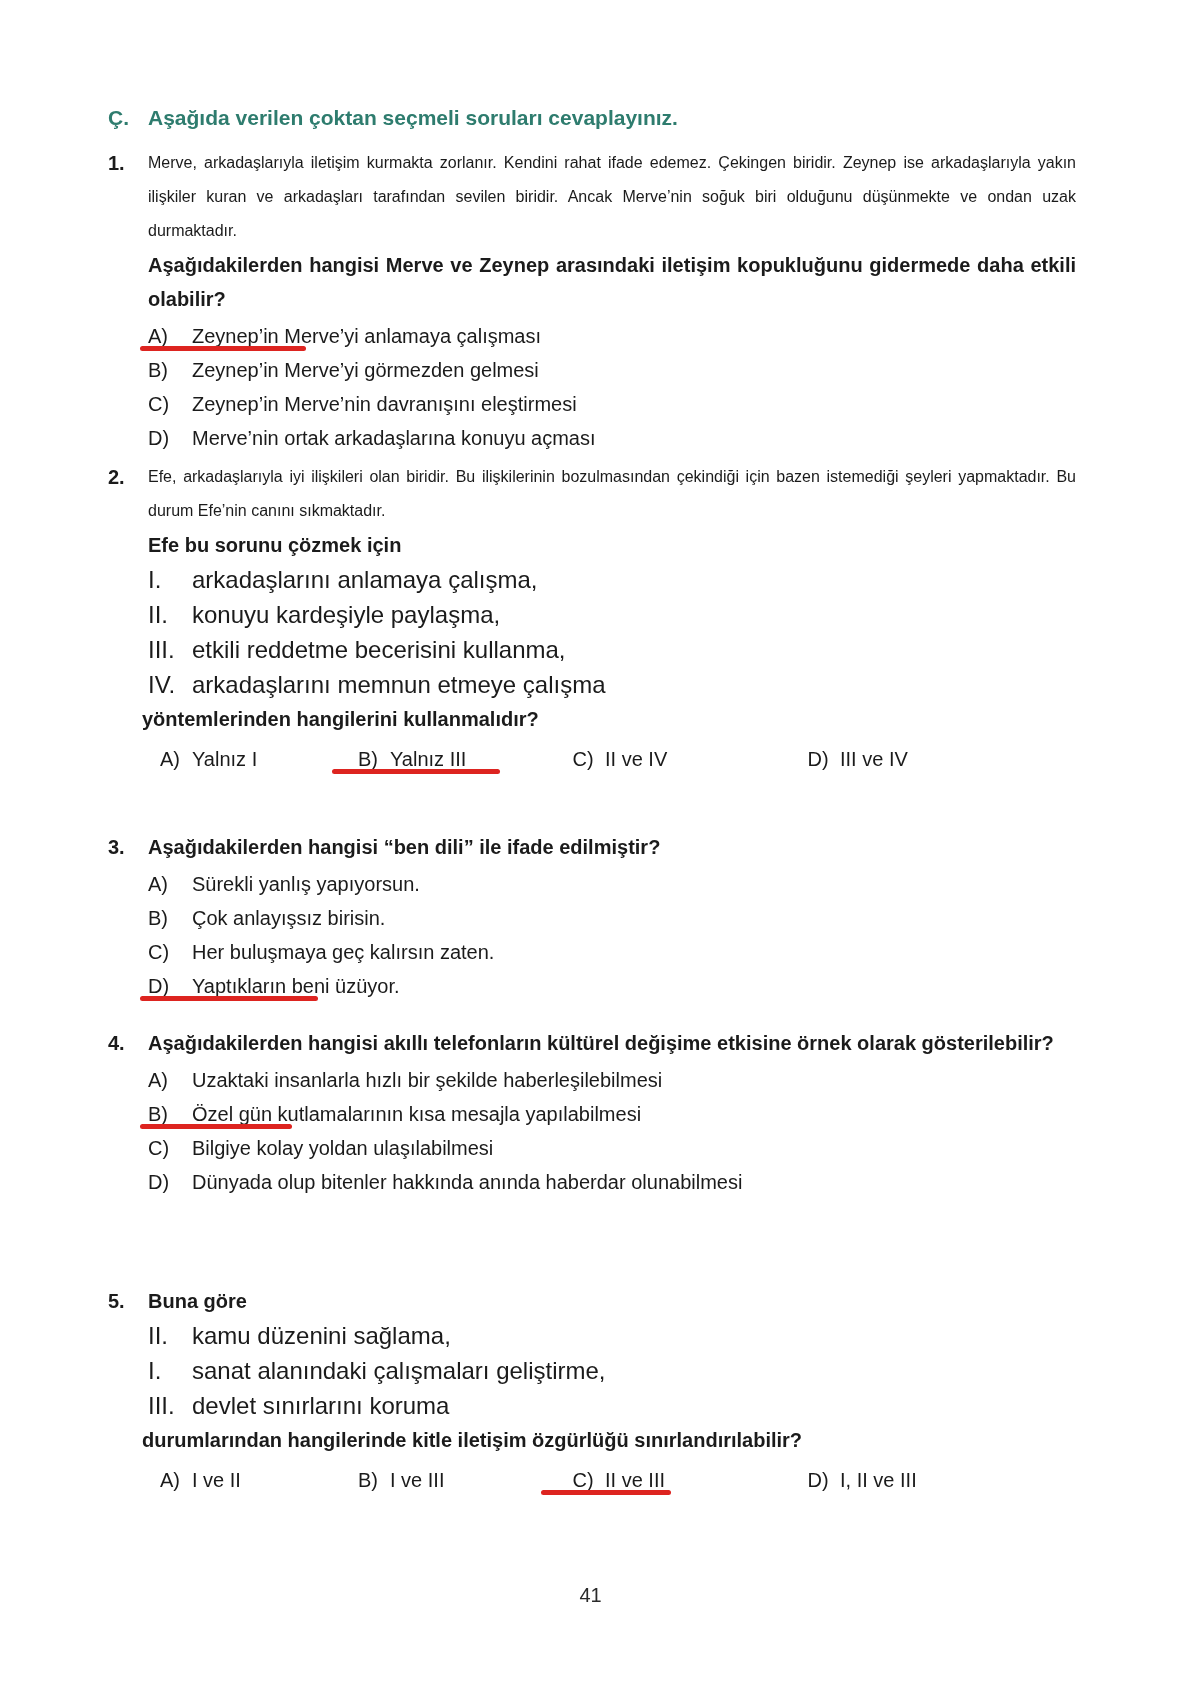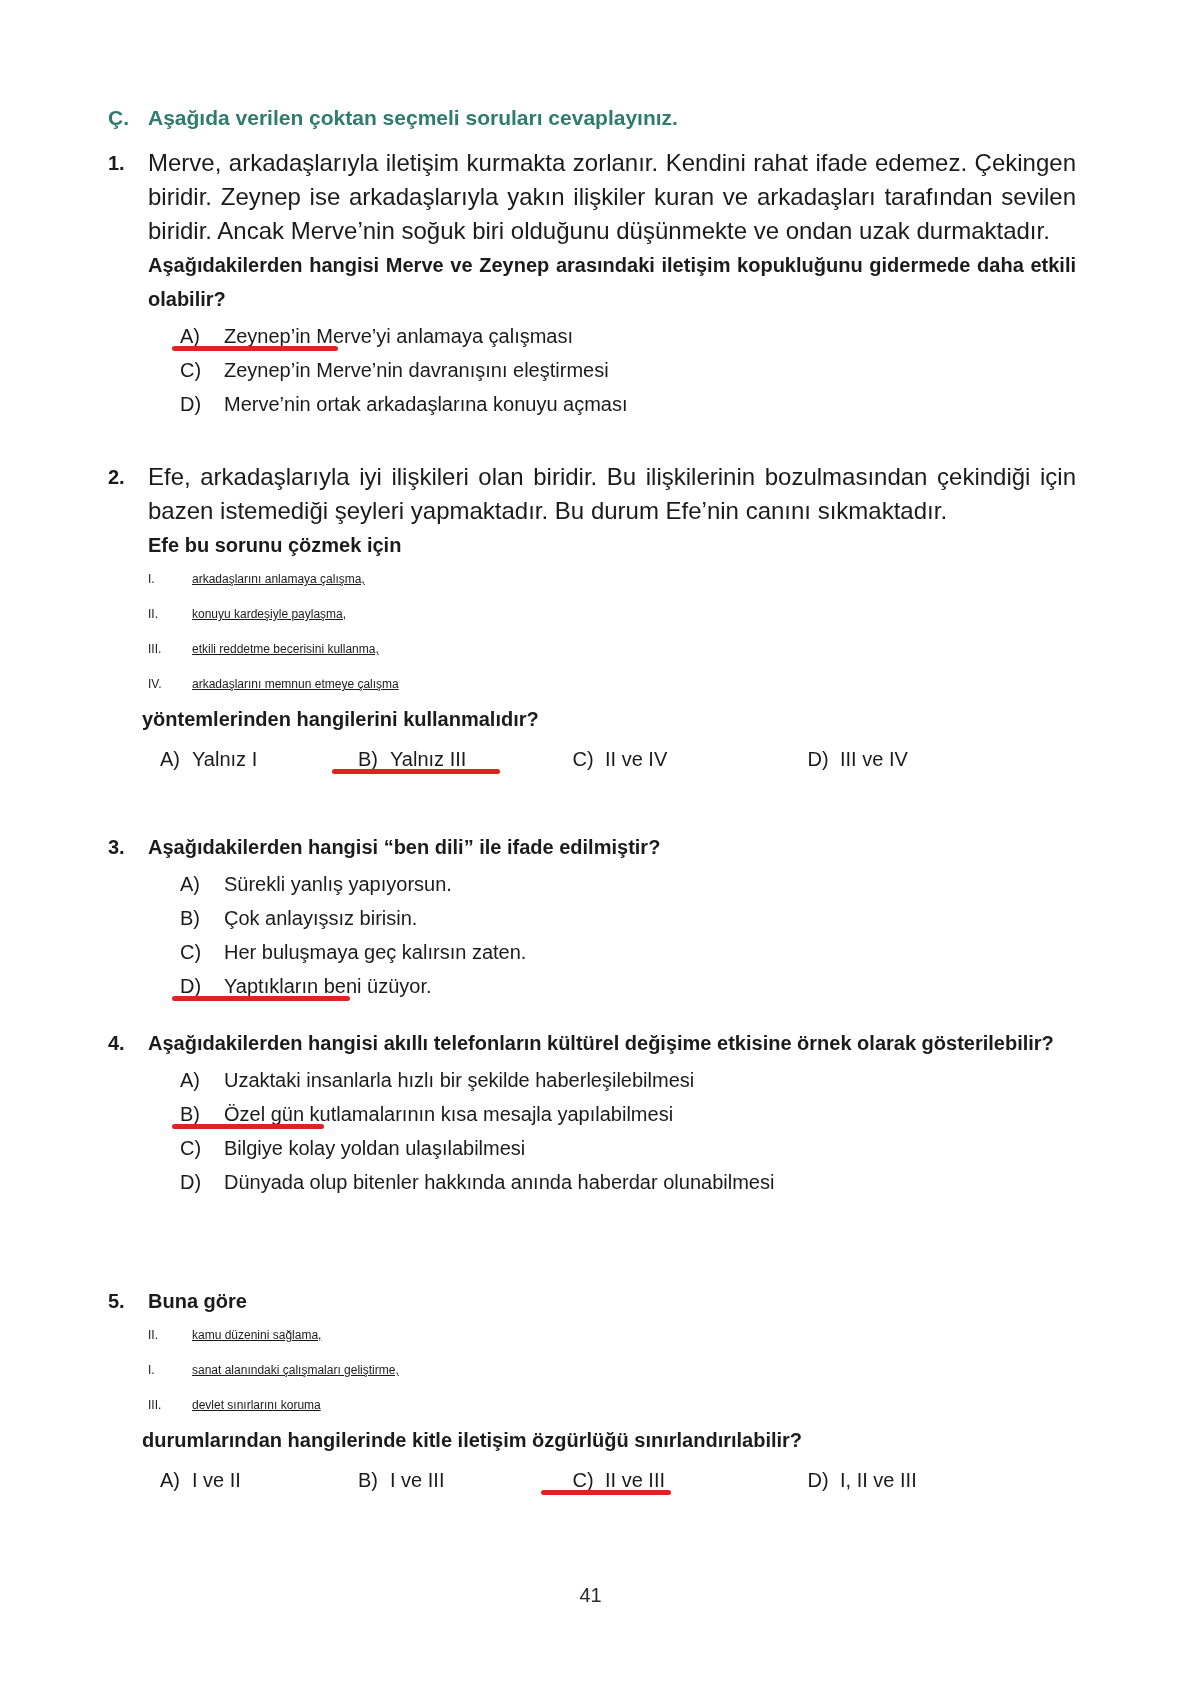--- a/index.html
+++ b/index.html
@@ -16,29 +16,29 @@
     position:absolute;top:104px;left:108px;right:73px;
     display:flex;
     font-size:21px;font-weight:bold;color:#2e7c6e;line-height:28px;
   }
   .section-header .h-label{flex:0 0 40px;}
   
   .q{position:absolute;left:108px;display:flex;}
   .q-1{top:146px}.q-2{top:460px}.q-3{top:830px}.q-4{top:1026px}.q-5{top:1284px}
   .q-num{flex:0 0 40px;font-size:20px;font-weight:bold;line-height:34px;}
   .q-body{width:928px;}
-  .para{margin:0;font-size:24px;line-height:34px;text-align:justify;}
+  .para{margin:0;font-size:16px;line-height:34px;text-align:justify;}
   .stem{margin:0;font-size:20px;line-height:34px;font-weight:bold;text-align:justify;}
   .stem2{margin-left:-6px;}
   
   .opts{margin-top:3px;}
-  .opt{position:relative;height:34px;line-height:34px;font-size:20px;white-space:nowrap;margin-left:32px;}
+  .opt{position:relative;height:34px;line-height:34px;font-size:20px;white-space:nowrap;}
   .opt .letter{display:inline-block;width:44px;}
   
-  .roman{height:35px;line-height:35px;font-size:12px;white-space:nowrap;text-decoration:underline;}
+  .roman{height:35px;line-height:35px;font-size:24px;white-space:nowrap;}
   .roman .rlabel{display:inline-block;width:44px;}
   
   .opts-inline{position:relative;height:34px;margin-top:6px;font-size:20px;line-height:34px;text-align:center;}
   .iopt{position:absolute;top:0;white-space:nowrap;}
   .iopt .letter{display:inline-block;width:44px;}
   .pos-a{left:0}.pos-b{left:198px}.pos-c{left:413px}.pos-d{left:648px}
   
   .ans-ul{position:absolute;top:27px;height:5px;background:#dd2420;border-radius:3px;}
   .ul-q1{left:-8px;width:166px;}
   .ul-q2{left:-14px;width:168px;}
@@ -65,20 +65,23 @@
     <div class="q-num">1.</div>
     <div class="q-body">
       <p class="para">Merve, arkadaşlarıyla iletişim kurmakta zorlanır. Kendini rahat ifade edemez. Çekingen biridir. Zeynep ise arkadaşlarıyla yakın ilişkiler kuran ve arkadaşları tarafından sevilen biridir. Ancak Merve’nin soğuk biri olduğunu düşünmekte ve ondan uzak durmaktadır.</p>
       <p class="stem">Aşağıdakilerden hangisi Merve ve Zeynep arasındaki iletişim kopukluğunu gidermede daha etkili olabilir?</p>
       <div class="opts">
         <div class="opt">
           <span class="letter">A)</span><span>Zeynep’in Merve’yi anlamaya çalışması</span>
           <div class="ans-ul ul-q1"></div>
         </div>
         <div class="opt">
+          <span class="letter">B)</span><span>Zeynep’in Merve’yi görmezden gelmesi</span>
+        </div>
+        <div class="opt">
           <span class="letter">C)</span><span>Zeynep’in Merve’nin davranışını eleştirmesi</span>
         </div>
         <div class="opt">
           <span class="letter">D)</span><span>Merve’nin ortak arkadaşlarına konuyu açması</span>
         </div>
       </div>
     </div>
   </div>
 
   <div class="q q-2">

